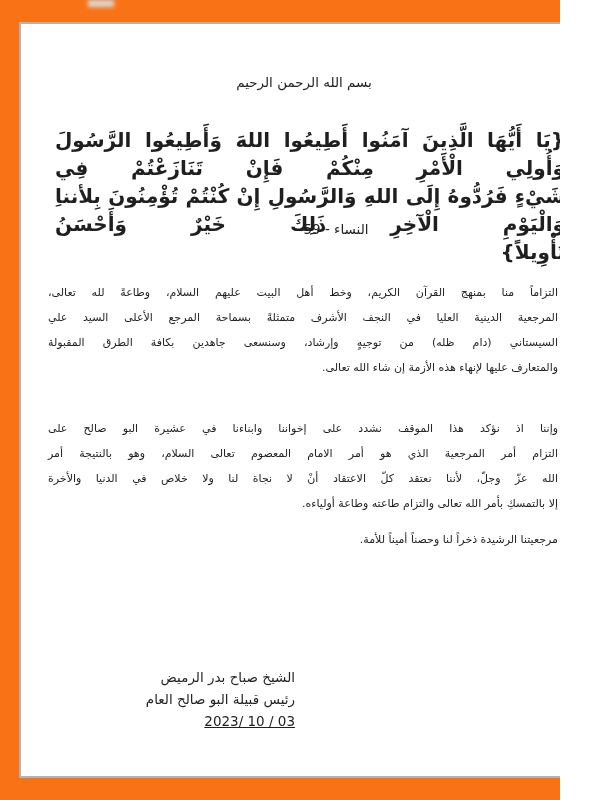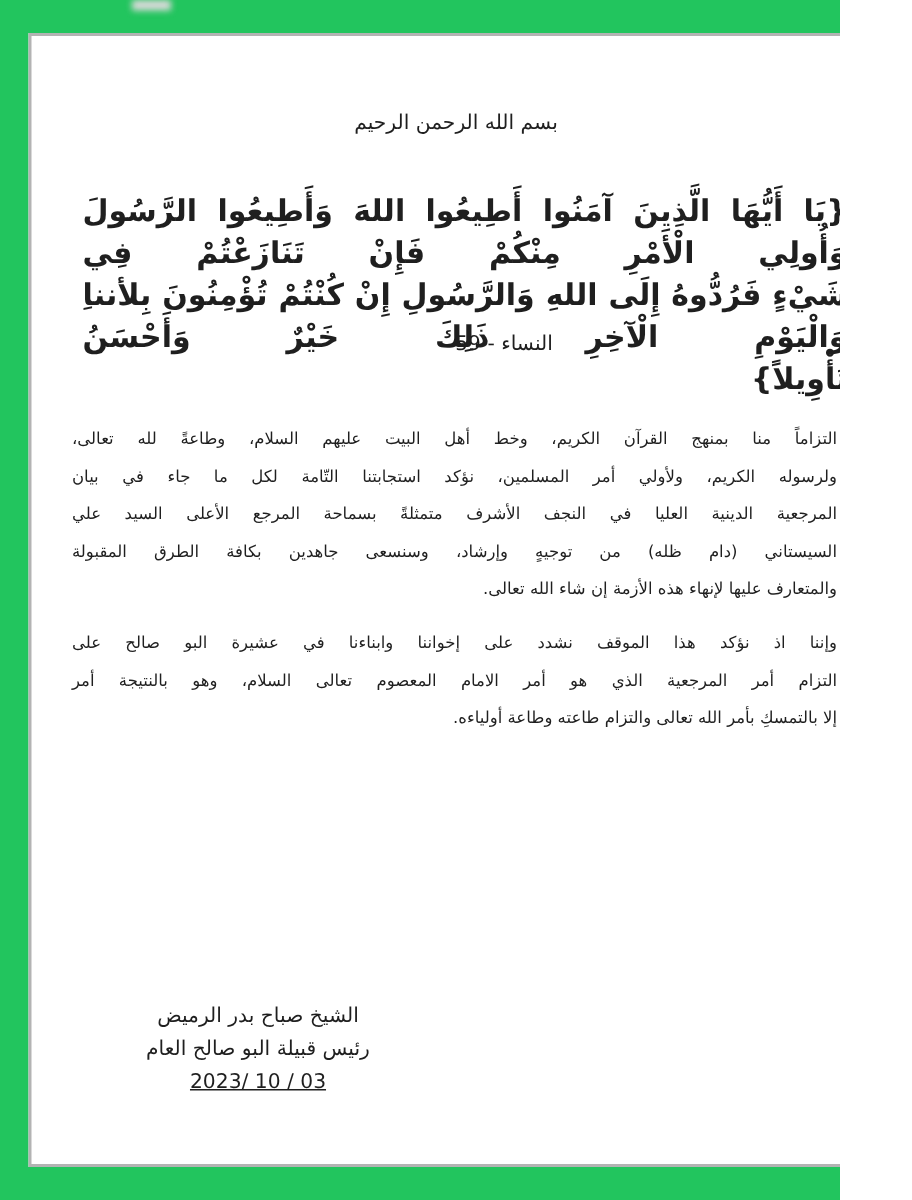--- a/index.html
+++ b/index.html
@@ -4,21 +4,21 @@
 <style>
   html, body {
     margin: 0;
     padding: 0;
     background: #ffffff;
   }
   .page {
     position: relative;
     width: 560px;
     height: 800px;
-    background: #22c55e;
+    background: #f97316;
     overflow: hidden;
     font-family: "DejaVu Sans", sans-serif;
     color: #1f1f1f;
   }
   .scan-smudge {
     position: absolute;
     left: 88px;
     top: 0;
     width: 26px;
     height: 7px;
@@ -85,25 +85,25 @@
     text-align: justify;
     text-align-last: justify;
     text-justify: inter-word;
     white-space: normal;
   }
   .jlast {
     text-align-last: right;
   }
   .signature {
     position: absolute;
-    left: 72px;
+    left: 95px;
     top: 666px;
     width: 200px;
     direction: rtl;
-    text-align: center;
+    text-align: right;
     font-size: 13.5px;
     line-height: 22px;
   }
   .signature .date {
     direction: ltr;
     unicode-bidi: isolate;
     text-decoration: underline;
   }
 </style>
 </head>
@@ -122,33 +122,34 @@
       <div class="jline">شَيْءٍ فَرُدُّوهُ إِلَى اللهِ وَالرَّسُولِ إِنْ كُنْتُمْ تُؤْمِنُونَ بِلأنناِ وَالْيَوْمِ الْآخِرِ ذَلِكَ خَيْرٌ وَأَحْسَنُ</div>
       <div class="jline jlast">تَأْوِيلاً}</div>
     </div>
 
   <div class="verse-ref">
     <span class="inner">النساء - 59</span>
   </div>
 
   <div class="para para-1">
       <div class="jline">التزاماً منا بمنهج القرآن الكريم، وخط أهل البيت عليهم السلام، وطاعةً لله تعالى،</div>
-      <div class="jline">ولرسوله الكريم، ولأولي أمر المسلمين، نؤكد استجابتنا التّامة لكل ما جاء في بيان</div>
       <div class="jline">المرجعية الدينية العليا في النجف الأشرف متمثلةً بسماحة المرجع الأعلى السيد علي</div>
       <div class="jline">السيستاني (دام ظله) من توجيهٍ وإرشاد، وسنسعى جاهدين بكافة الطرق المقبولة</div>
       <div class="jline jlast">والمتعارف عليها لإنهاء هذه الأزمة إن شاء الله تعالى.</div>
     </div>
 
   <div class="para para-2">
       <div class="jline">وإننا اذ نؤكد هذا الموقف نشدد على إخواننا وابناءنا في عشيرة البو صالح على</div>
       <div class="jline">التزام أمر المرجعية الذي هو أمر الامام المعصوم تعالى السلام، وهو بالنتيجة أمر</div>
+      <div class="jline">الله عزّ وجلّ، لأننا نعتقد كلّ الاعتقاد أنْ لا نجاة لنا ولا خلاص في الدنيا والأخرة</div>
       <div class="jline jlast">إلا بالتمسكِ بأمر الله تعالى والتزام طاعته وطاعة أولياءه.</div>
     </div>
 
   <div class="para para-3">
+      <div class="jline jlast">مرجعيتنا الرشيدة ذخراً لنا وحصناً أميناً للأمة.</div>
     </div>
 
   <div class="signature">
     <div class="name">الشيخ صباح بدر الرميض</div>
     <div class="title">رئيس قبيلة البو صالح العام</div>
     <div class="date">2023/ 10 / 03</div>
   </div>
 
 </div>
 

